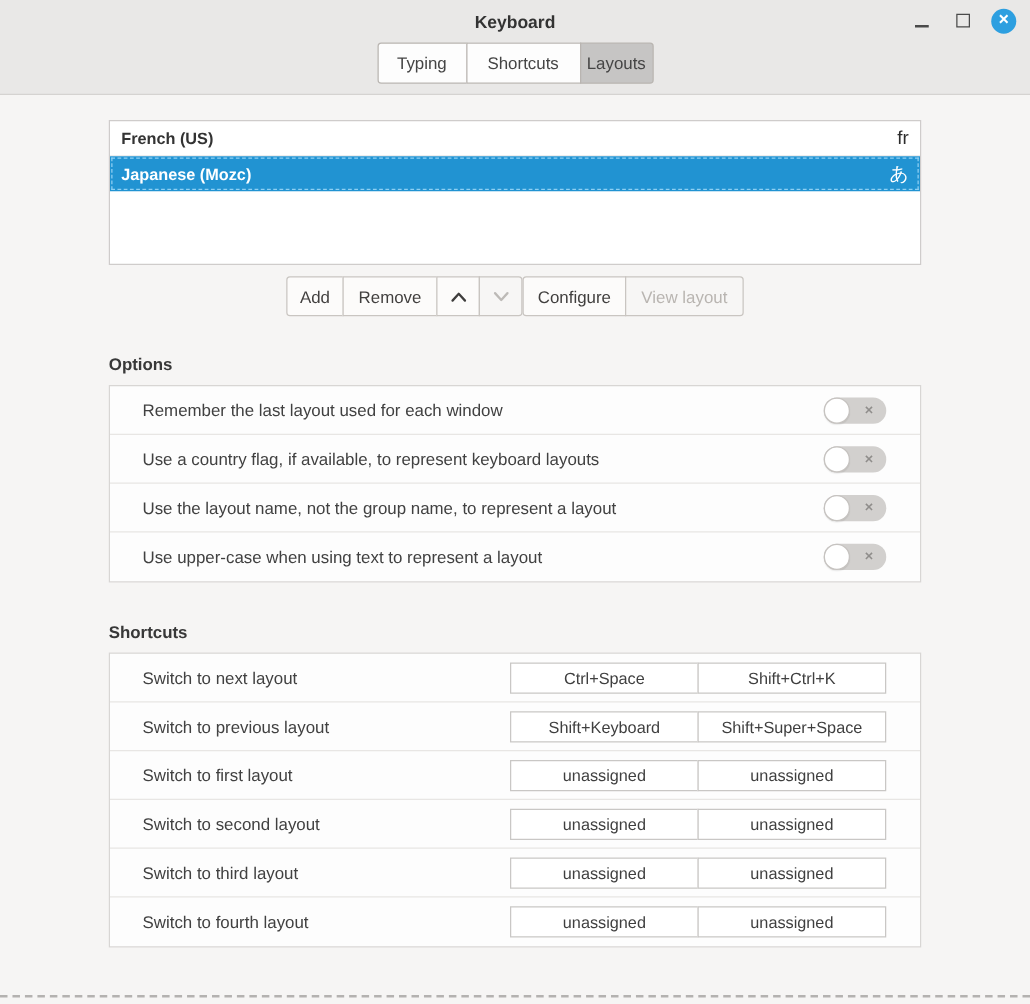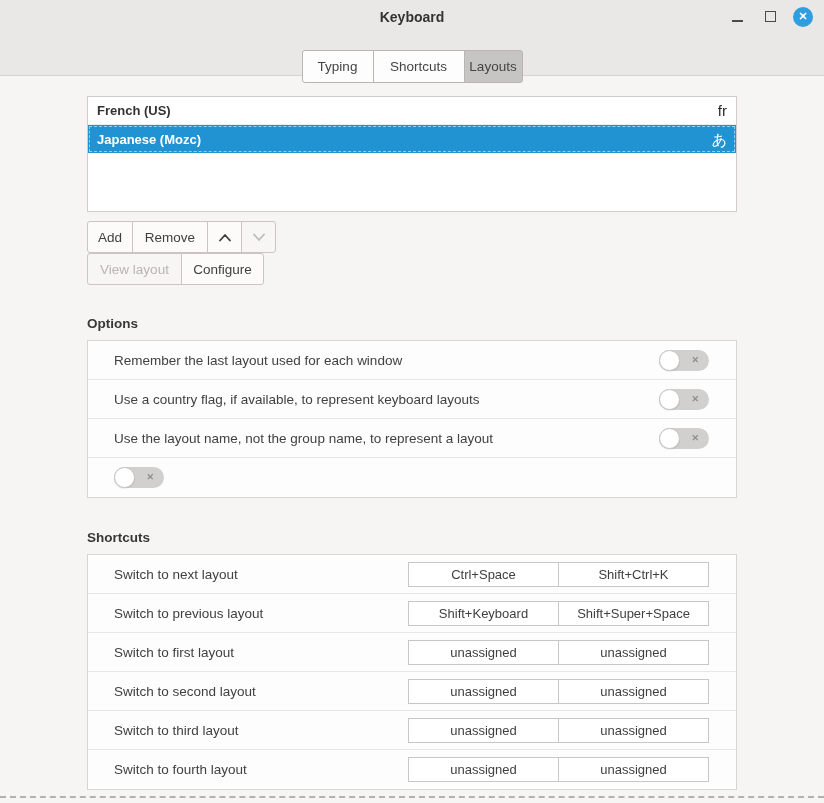--- a/index.html
+++ b/index.html
@@ -19,21 +19,21 @@
   .titlebar{height:33px;position:relative;display:flex;align-items:center;justify-content:center;}
   .title{font-size:14px;font-weight:700;color:#333;}
   .win-controls{position:absolute;right:11px;top:0;height:33px;display:flex;align-items:center;gap:13px;}
   .wc{background:none;border:none;padding:0;width:20px;height:20px;display:flex;align-items:center;justify-content:center;cursor:pointer;}
   .min-glyph{width:11px;height:2px;background:#4a4a4a;margin-top:8px;}
   .max-glyph{width:11px;height:11px;border:1.5px solid #4a4a4a;box-sizing:border-box;background:transparent;}
   .wc.close{background:var(--close-blue,#2d9fe0);border-radius:50%;}
   .close-glyph{color:#fff;font-size:11px;font-weight:700;line-height:1;}
 
   .tabbar{height:43px;display:flex;justify-content:center;align-items:flex-start;}
-  .tab-group{display:flex;margin-top:17px;}
+  .tab-group{display:flex;margin-top:1px;}
   .tab{
     height:33px;box-sizing:border-box;font-size:13.5px;color:#454545;
     background:#fdfdfd;border:1px solid #b9b5b1;margin-left:-1px;
     cursor:pointer;font-family:inherit;display:flex;align-items:center;justify-content:center;
   }
   .tab-typing{width:72px;}
   .tab-shortcuts{width:92px;}
   .tab-layouts{width:59px;}
   .tab:first-child{margin-left:0;border-radius:3px 0 0 3px;}
   .tab:last-child{border-radius:0 3px 3px 0;}
@@ -51,21 +51,21 @@
   .layout-row{
     height:28px;display:flex;align-items:center;justify-content:space-between;
     padding:0 9px;box-sizing:border-box;border-bottom:1px solid #ededed;cursor:pointer;
   }
   .layout-name{font-size:13px;font-weight:700;color:#333;}
   .layout-indicator{font-size:15px;font-weight:400;color:#2c2c2c;line-height:1;}
   .layout-row.selected{background:var(--accent,#2193d2);outline:1px dashed #8ed0f3;outline-offset:-2px;border-bottom:none;}
   .layout-row.selected .layout-name,.layout-row.selected .layout-indicator{color:#fff;}
 
   
-  .list-actions{display:flex;justify-content:center;margin-top:9px;flex-direction:column;}
+  .list-actions{display:flex;justify-content:center;margin-top:9px;}
   .btn-group{display:flex;}
   .btn{
     height:32px;box-sizing:border-box;background:#fcfbfa;border:1px solid #c9c5c1;
     color:#413f3e;font-size:13.5px;font-family:inherit;margin-left:-1px;cursor:pointer;
     display:flex;align-items:center;justify-content:center;padding:0;
   }
   .btn:first-child{margin-left:0;border-radius:3px 0 0 3px;}
   .btn:last-child{border-radius:0 3px 3px 0;}
   .btn.disabled{color:#b9b5b1;background:#f7f6f5;cursor:default;}
   .btn-add{width:46px;}
@@ -158,22 +158,22 @@
               <polyline points="2,7.5 7,2 12,7.5" fill="none" stroke="#3f3e3d" stroke-width="1.8" stroke-linecap="round" stroke-linejoin="round"></polyline>
             </svg>
         </button>
         <button class="btn btn-move disabled">
           <svg width="14" height="9" viewBox="0 0 14 9">
               <polyline points="2,1.5 7,7 12,1.5" fill="none" stroke="#bdbab7" stroke-width="1.8" stroke-linecap="round" stroke-linejoin="round"></polyline>
             </svg>
         </button>
       </div>
       <div class="btn-group">
+        <button class="btn btn-configure">Configure</button>
         <button class="btn btn-view disabled">View layout</button>
-        <button class="btn btn-configure">Configure</button>
       </div>
     </div>
 
     <h2 class="heading-options">Options</h2>
     <div class="panel" id="options-list">
         <div class="option-row">
           <span class="option-label">Remember the last layout used for each window</span>
           <div class="toggle">
             <span class="toggle-knob"></span>
             <span class="toggle-x">✕</span>
@@ -187,20 +187,21 @@
           </div>
         </div>
         <div class="option-row">
           <span class="option-label">Use the layout name, not the group name, to represent a layout</span>
           <div class="toggle">
             <span class="toggle-knob"></span>
             <span class="toggle-x">✕</span>
           </div>
         </div>
         <div class="option-row">
+          <span class="option-label">Use upper-case when using text to represent a layout</span>
           <div class="toggle">
             <span class="toggle-knob"></span>
             <span class="toggle-x">✕</span>
           </div>
         </div>
       </div>
 
     <h2 class="heading-shortcuts">Shortcuts</h2>
     <div class="panel" id="shortcuts-list">
         <div class="shortcut-row">

